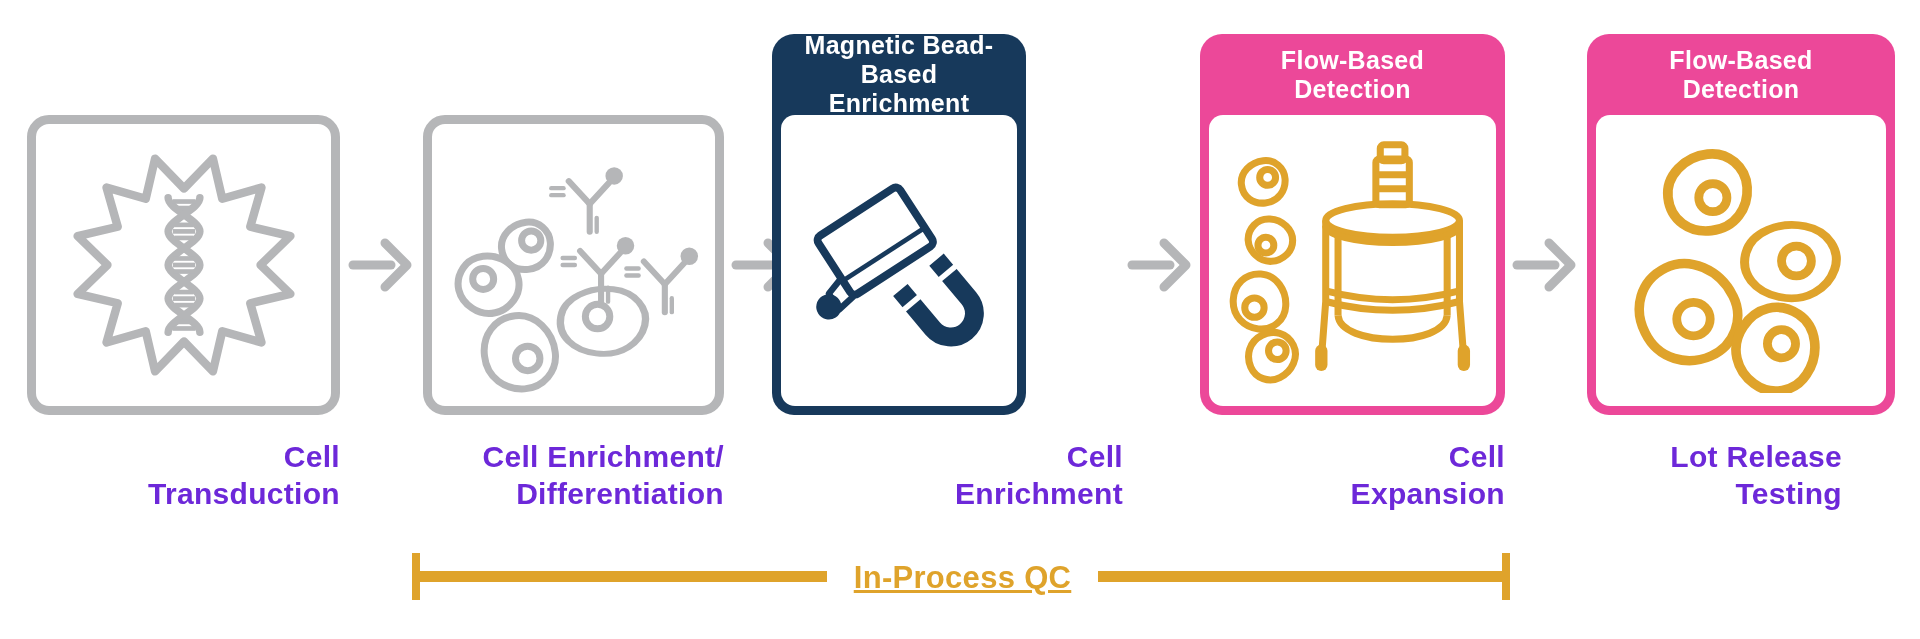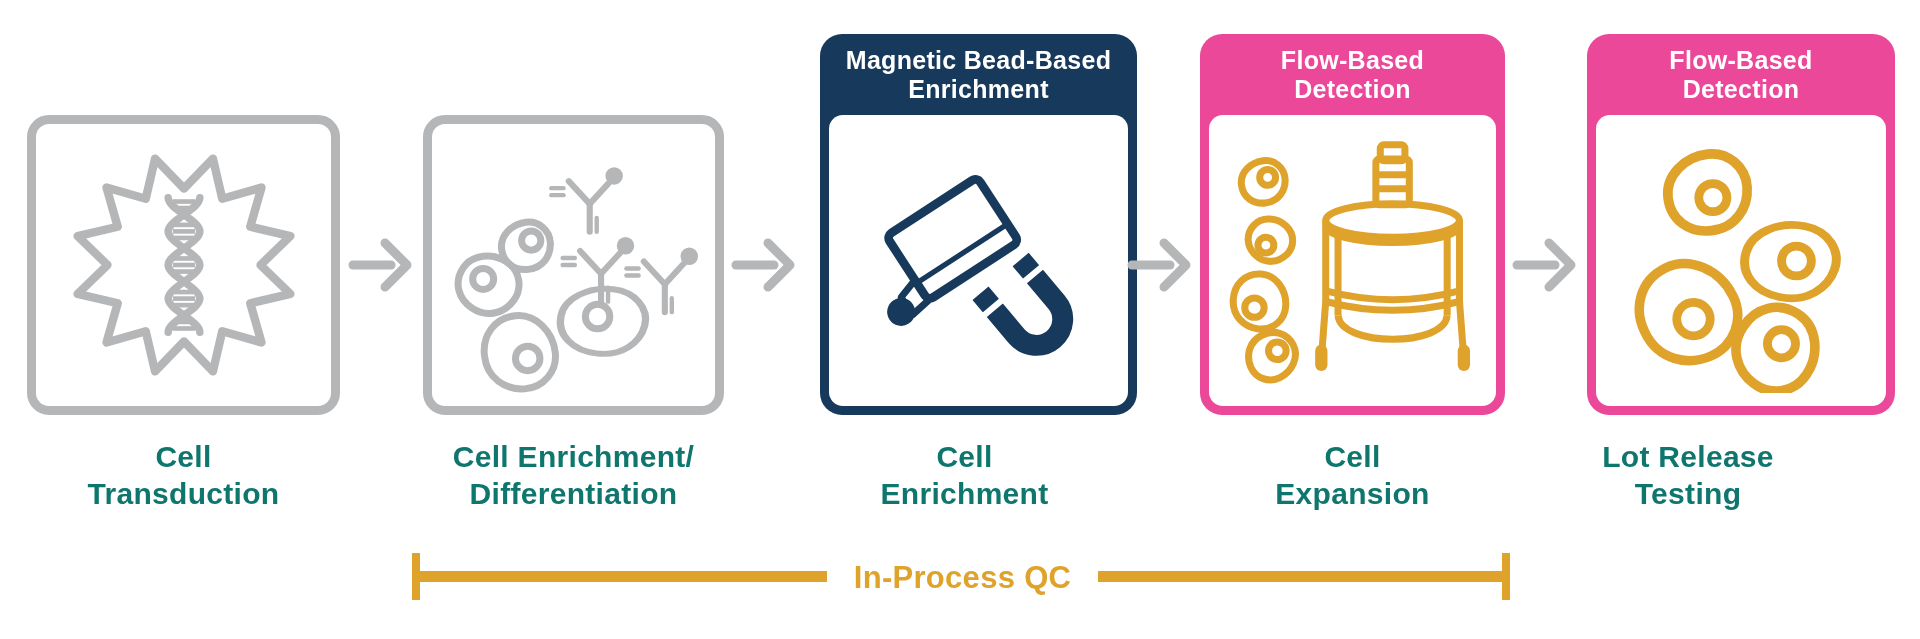--- a/index.html
+++ b/index.html
@@ -22,31 +22,31 @@
     display:flex;align-items:center;justify-content:center;text-align:center;
     color:#ffffff;font-weight:700;font-size:25px;line-height:29px;white-space:pre-line;
     letter-spacing:.3px;
   }
   .box-body{
     position:absolute;left:9px;right:9px;top:81px;bottom:9px;background:#ffffff;
     border-radius:14px;display:flex;align-items:center;justify-content:center;
   }
   
   .caption{
-    position:absolute;top:438px;text-align:center;color:#0f766e;
+    position:absolute;top:438px;text-align:right;color:#6d28d9;
     font-weight:700;font-size:30px;line-height:37px;white-space:pre-line;letter-spacing:.3px;
   }
   
   .arrow{position:absolute;top:235px;}
   
   .qc-line{position:absolute;top:571px;height:11px;background:#dfa32b;}
   .qc-cap{position:absolute;top:553px;width:8px;height:47px;background:#dfa32b;}
   .qc-label{
     position:absolute;top:560px;left:830px;width:265px;text-align:center;
-    color:#dfa32b;font-weight:700;font-size:31px;letter-spacing:.3px;
+    color:#dfa32b;font-weight:700;font-size:31px;letter-spacing:.3px;text-decoration:underline;
   }
   svg{display:block;}
 </style>
 </head>
 <body>
 
 <div class="diagram">
 
   <svg width="0" height="0" style="position:absolute" aria-hidden="true">
     <defs>
@@ -117,21 +117,21 @@
   <div class="caption" style="left:423px;width:301px">Cell Enrichment/
 Differentiation</div>
 
   <svg class="arrow" style="left:730px" width="70" height="60" viewBox="0 0 70 60">
     <g fill="none" stroke="#b5b6b8" stroke-width="9" stroke-linecap="round" stroke-linejoin="round">
       <line x1="6" y1="30" x2="44" y2="30"></line>
         <polyline points="38,8 60,30 38,52"></polyline>
     </g>
   </svg>
 
-  <div class="box capped navy" style="left:820px;width:317px">
+  <div class="box capped navy" style="left:772px;width:254px">
     <div class="box-header">Magnetic Bead-Based
 Enrichment</div>
     <div class="box-body">
       <svg width="262" height="262" viewBox="0 0 300 300">
         <g stroke="#17395b" fill="none">
           <g transform="translate(122,128) rotate(-33)">
             <rect x="-62" y="-48" width="124" height="88" rx="7" stroke-width="10"></rect>
             <line x1="-62" y1="16" x2="62" y2="16" stroke-width="6"></line>
             <polygon points="-62,12 -86,20 -86,44 -62,40" stroke-width="8" stroke-linejoin="round"></polygon>
             <circle cx="-95" cy="34" r="16" fill="#17395b" stroke="none"></circle>

